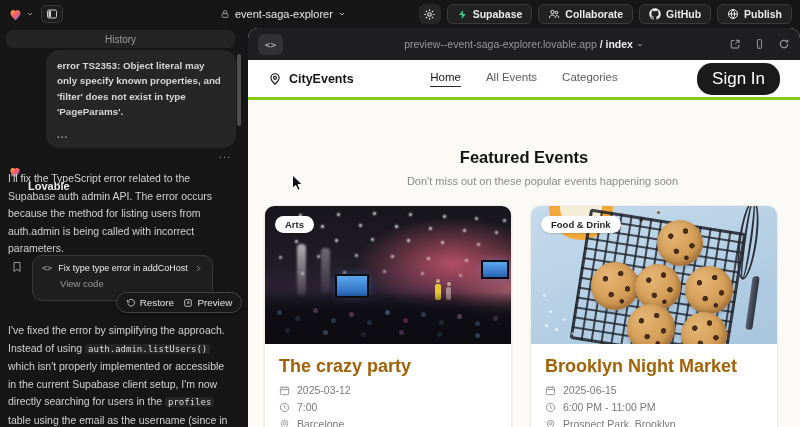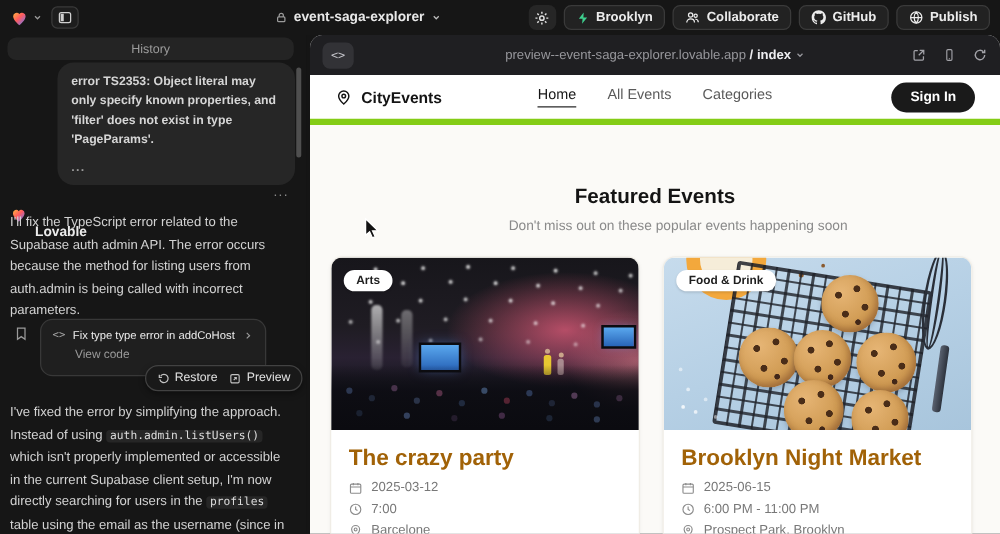--- a/index.html
+++ b/index.html
@@ -5,21 +5,21 @@
   * { margin:0; padding:0; box-sizing:border-box; }
   html,body { width:800px; height:427px; overflow:hidden; background:#111; }
   body { font-family:"Liberation Sans", sans-serif; position:relative; }
   .app { position:absolute; inset:0; background:#151515; }
 
   
   .topbar { position:absolute; left:0; top:0; right:0; height:28px; display:flex; align-items:center; padding:0 8px; background:#161616; z-index:6; }
   .tb-left { display:flex; align-items:center; gap:7px; }
   .lovable-menu { display:flex; align-items:center; gap:3px; background:none; border:none; cursor:pointer; color:#9a9a9a; }
   .panel-btn { width:22px; height:18px; display:flex; align-items:center; justify-content:center; background:#1d1d1d; border:1px solid #3a3a3a; border-radius:5px; color:#cfcfcf; cursor:pointer; }
-  .tb-center { position:absolute; left:220px; top:0; height:28px; display:flex; align-items:center; gap:5px; color:#e8e8e8; font-size:11px; font-weight:700; cursor:pointer; }
+  .tb-center { position:absolute; left:220px; top:0; height:28px; display:flex; align-items:center; gap:5px; color:#e8e8e8; font-size:11px; font-weight:400; cursor:pointer; }
   .tb-center .lock { color:#9a9a9a; display:flex; }
   .tb-right { margin-left:auto; display:flex; align-items:center; gap:6px; }
   .icon-btn { width:22px; height:20px; display:flex; align-items:center; justify-content:center; background:#262626; border:none; border-radius:6px; color:#e0e0e0; cursor:pointer; }
   .tb-btn { height:20px; display:flex; align-items:center; gap:5px; padding:0 9px; background:#222222; border:1px solid #3a3a3a; border-radius:6px; color:#ececec; font-size:10.5px; font-weight:600; cursor:pointer; white-space:nowrap; }
   .tb-btn svg { flex:none; }
 
   
   .sidebar { position:absolute; left:0; top:28px; width:245px; bottom:0; background:#161616; overflow:hidden; }
   .tabs { position:absolute; left:6px; right:10px; top:2px; height:18px; background:#242424; border-radius:7px; display:flex; padding:1px; }
   .tab { flex:1; display:flex; align-items:center; justify-content:center; font-size:10px; color:#9c9c9c; border-radius:6px; cursor:pointer; }
@@ -55,26 +55,26 @@
   .preview-panel { position:absolute; left:248px; top:28px; right:0; bottom:0; background:#fff; border-radius:10px 10px 0 0; overflow:hidden; }
   .browser-bar { position:relative; height:32px; background:#1f1f22; display:flex; align-items:center; padding:0 10px; }
   .code-btn { width:25px; height:21px; background:#323236; border:none; border-radius:6px; color:#c6c6cc; font-family:"DejaVu Sans Mono", monospace; font-size:9.5px; cursor:pointer; z-index:2; }
   .url { position:absolute; left:0; right:0; text-align:center; font-size:10.5px; color:#97979c; cursor:pointer; }
   .url .path { color:#ececf0; font-weight:600; }
   .url svg { vertical-align:-1px; }
   .bb-icons { margin-left:auto; display:flex; align-items:center; gap:13px; z-index:2; }
   .bb-icons button { background:none; border:none; color:#a2a2a8; cursor:pointer; display:flex; }
 
   .site { position:absolute; left:0; right:0; top:32px; bottom:0; background:#fbfaf7; }
-  .site-header { position:relative; height:40px; background:#fff; border-bottom:5px solid #84cc16; display:flex; align-items:center; padding:0 20px; }
+  .site-header { position:relative; height:40px; background:#fff; border-bottom:3px solid #84cc16; display:flex; align-items:center; padding:0 20px; }
   .brand { display:flex; align-items:center; gap:7px; font-size:12.5px; font-weight:700; color:#141414; cursor:pointer; z-index:2; }
   .site-nav { position:absolute; left:0; right:0; display:flex; justify-content:center; gap:25px; font-size:11.5px; color:#5a5a5a; }
   .site-nav a { cursor:pointer; }
   .site-nav .active { color:#141414; border-bottom:1.5px solid #2a2a2a; padding-bottom:3px; }
-  .signin { margin-left:auto; background:#1a1a1a; color:#fff; border:none; font-size:11px; font-weight:700; padding:6px 15px; border-radius:15px; cursor:pointer; z-index:2; }
+  .signin { margin-left:auto; background:#1a1a1a; color:#fff; border:none; font-size:17px; font-weight:400; padding:6px 15px; border-radius:15px; cursor:pointer; z-index:2; }
 
   .f-title { position:absolute; left:0; right:0; top:88px; text-align:center; font-size:16.5px; font-weight:700; color:#141414; }
   .f-sub { position:absolute; left:0; right:0; top:115px; text-align:center; font-size:11px; color:#8a8a8a;padding-left:37px; }
 
   .cards { position:absolute; left:16px; top:145px; display:flex; gap:18px; }
   .card { width:248px; background:#fff; border:1px solid #f0ede6; border-radius:10px; box-shadow:0 1px 3px rgba(0,0,0,.05); overflow:hidden; cursor:pointer; }
   .card-img { position:relative; height:138px; overflow:hidden; }
   .badge { position:absolute; top:10px; left:10px; background:#fff; border-radius:12px; padding:3px 10px; font-size:9.5px; font-weight:700; color:#1f1f1f; z-index:5; box-shadow:0 1px 2px rgba(0,0,0,.15); }
   .card-body { padding:12px 14px; }
   .card-title { font-size:18px; font-weight:700; color:#a16207; }
@@ -188,21 +188,21 @@
               <path d="M12 2.5v3M12 18.5v3M2.5 12h3M18.5 12h3M5.3 5.3l2.1 2.1M16.6 16.6l2.1 2.1M18.7 5.3l-2.1 2.1M7.4 16.6l-2.1 2.1"></path>
             </svg>
         </span>
       </button>
       <button class="tb-btn">
         <span style="display:flex;">
           <svg width="11" height="11" viewBox="0 0 24 24">
               <path fill="#3ECF8E" d="M13 2 4.5 13H11l-.8 9L19 11h-6.5L13 2z"></path>
             </svg>
         </span>
-        <span>Brooklyn</span>
+        <span>Supabase</span>
       </button>
       <button class="tb-btn">
         <span style="display:flex;">
           <svg width="12" height="12" viewBox="0 0 24 24" fill="none" stroke="currentColor" stroke-width="2">
               <circle cx="9" cy="8" r="3.4"></circle>
               <path d="M2.8 20c0-3.5 2.8-5.8 6.2-5.8s6.2 2.3 6.2 5.8"></path>
               <circle cx="17" cy="9" r="2.6"></circle>
               <path d="M16.4 14.4c2.8.4 4.9 2.4 4.9 5.3"></path>
             </svg>
         </span>

